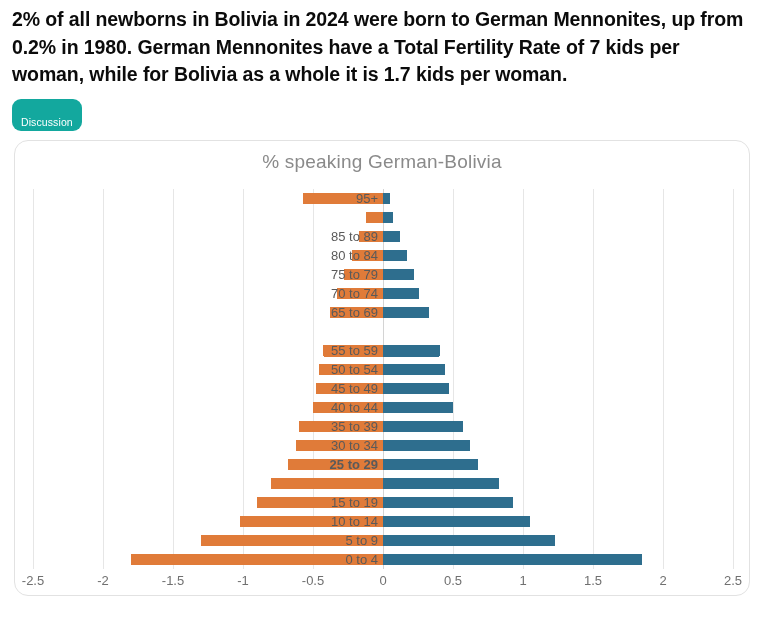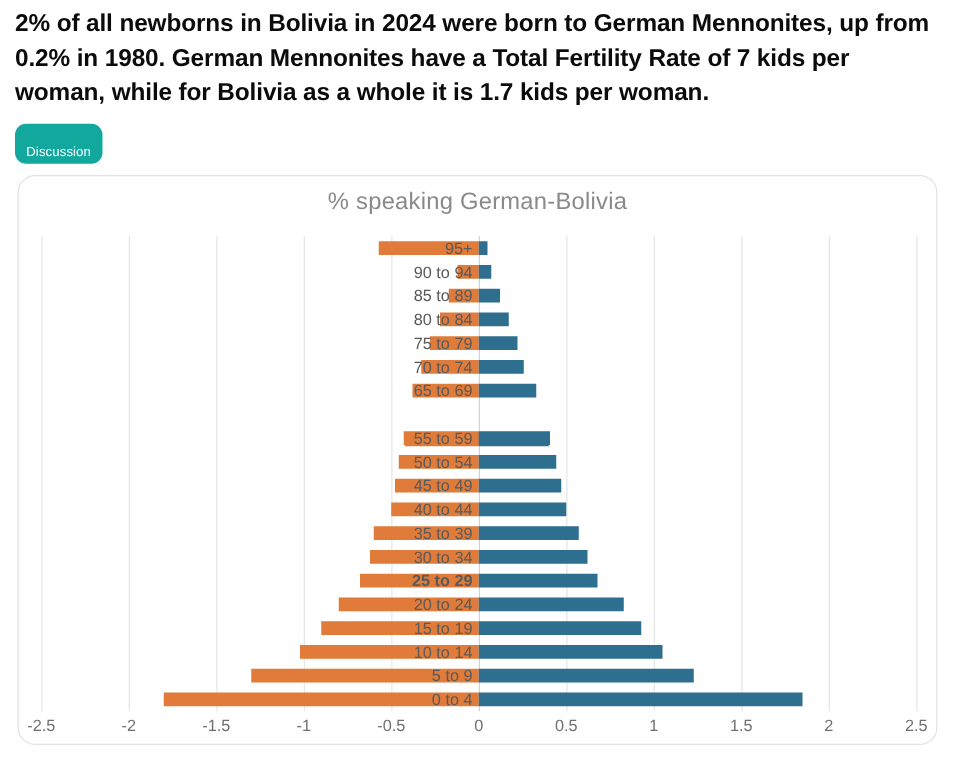--- a/index.html
+++ b/index.html
@@ -169,21 +169,20 @@
       </div>
     <div id="rows">
         <div class="row" style="top: 0px; height: 19px;">
           <div class="bar male" style="left: 288.2px; width: 79.8px; background: rgb(224, 123, 57);"></div>
           <div class="bar female" style="left: 368px; width: 7px; background: rgb(46, 110, 142);"></div>
           <div class="row-label" style="left: 258px;">95+</div>
         </div>
         <div class="row" style="top: 19px; height: 19px;">
           <div class="bar male" style="left: 351.2px; width: 16.8px; background: rgb(224, 123, 57);"></div>
           <div class="bar female" style="left: 368px; width: 9.8px; background: rgb(46, 110, 142);"></div>
-          <div class="row-label" style="left: 258px;">90 to 94</div>
         </div>
         <div class="row" style="top: 38px; height: 19px;">
           <div class="bar male" style="left: 344.2px; width: 23.8px; background: rgb(224, 123, 57);"></div>
           <div class="bar female" style="left: 368px; width: 16.8px; background: rgb(46, 110, 142);"></div>
           <div class="row-label" style="left: 258px;">85 to 89</div>
         </div>
         <div class="row" style="top: 57px; height: 19px;">
           <div class="bar male" style="left: 337.2px; width: 30.8px; background: rgb(224, 123, 57);"></div>
           <div class="bar female" style="left: 368px; width: 23.8px; background: rgb(46, 110, 142);"></div>
           <div class="row-label" style="left: 258px;">80 to 84</div>
@@ -239,21 +238,20 @@
           <div class="row-label" style="left: 258px;">30 to 34</div>
         </div>
         <div class="row" style="top: 266px; height: 19px;">
           <div class="bar male" style="left: 272.8px; width: 95.2px; background: rgb(224, 123, 57);"></div>
           <div class="bar female" style="left: 368px; width: 95.2px; background: rgb(46, 110, 142);"></div>
           <div class="row-label" style="left: 258px; font-weight: bold;">25 to 29</div>
         </div>
         <div class="row" style="top: 285px; height: 19px;">
           <div class="bar male" style="left: 256px; width: 112px; background: rgb(224, 123, 57);"></div>
           <div class="bar female" style="left: 368px; width: 116.2px; background: rgb(46, 110, 142);"></div>
-          <div class="row-label" style="left: 258px;">20 to 24</div>
         </div>
         <div class="row" style="top: 304px; height: 19px;">
           <div class="bar male" style="left: 242px; width: 126px; background: rgb(224, 123, 57);"></div>
           <div class="bar female" style="left: 368px; width: 130.2px; background: rgb(46, 110, 142);"></div>
           <div class="row-label" style="left: 258px;">15 to 19</div>
         </div>
         <div class="row" style="top: 323px; height: 19px;">
           <div class="bar male" style="left: 225.2px; width: 142.8px; background: rgb(224, 123, 57);"></div>
           <div class="bar female" style="left: 368px; width: 147px; background: rgb(46, 110, 142);"></div>
           <div class="row-label" style="left: 258px;">10 to 14</div>

